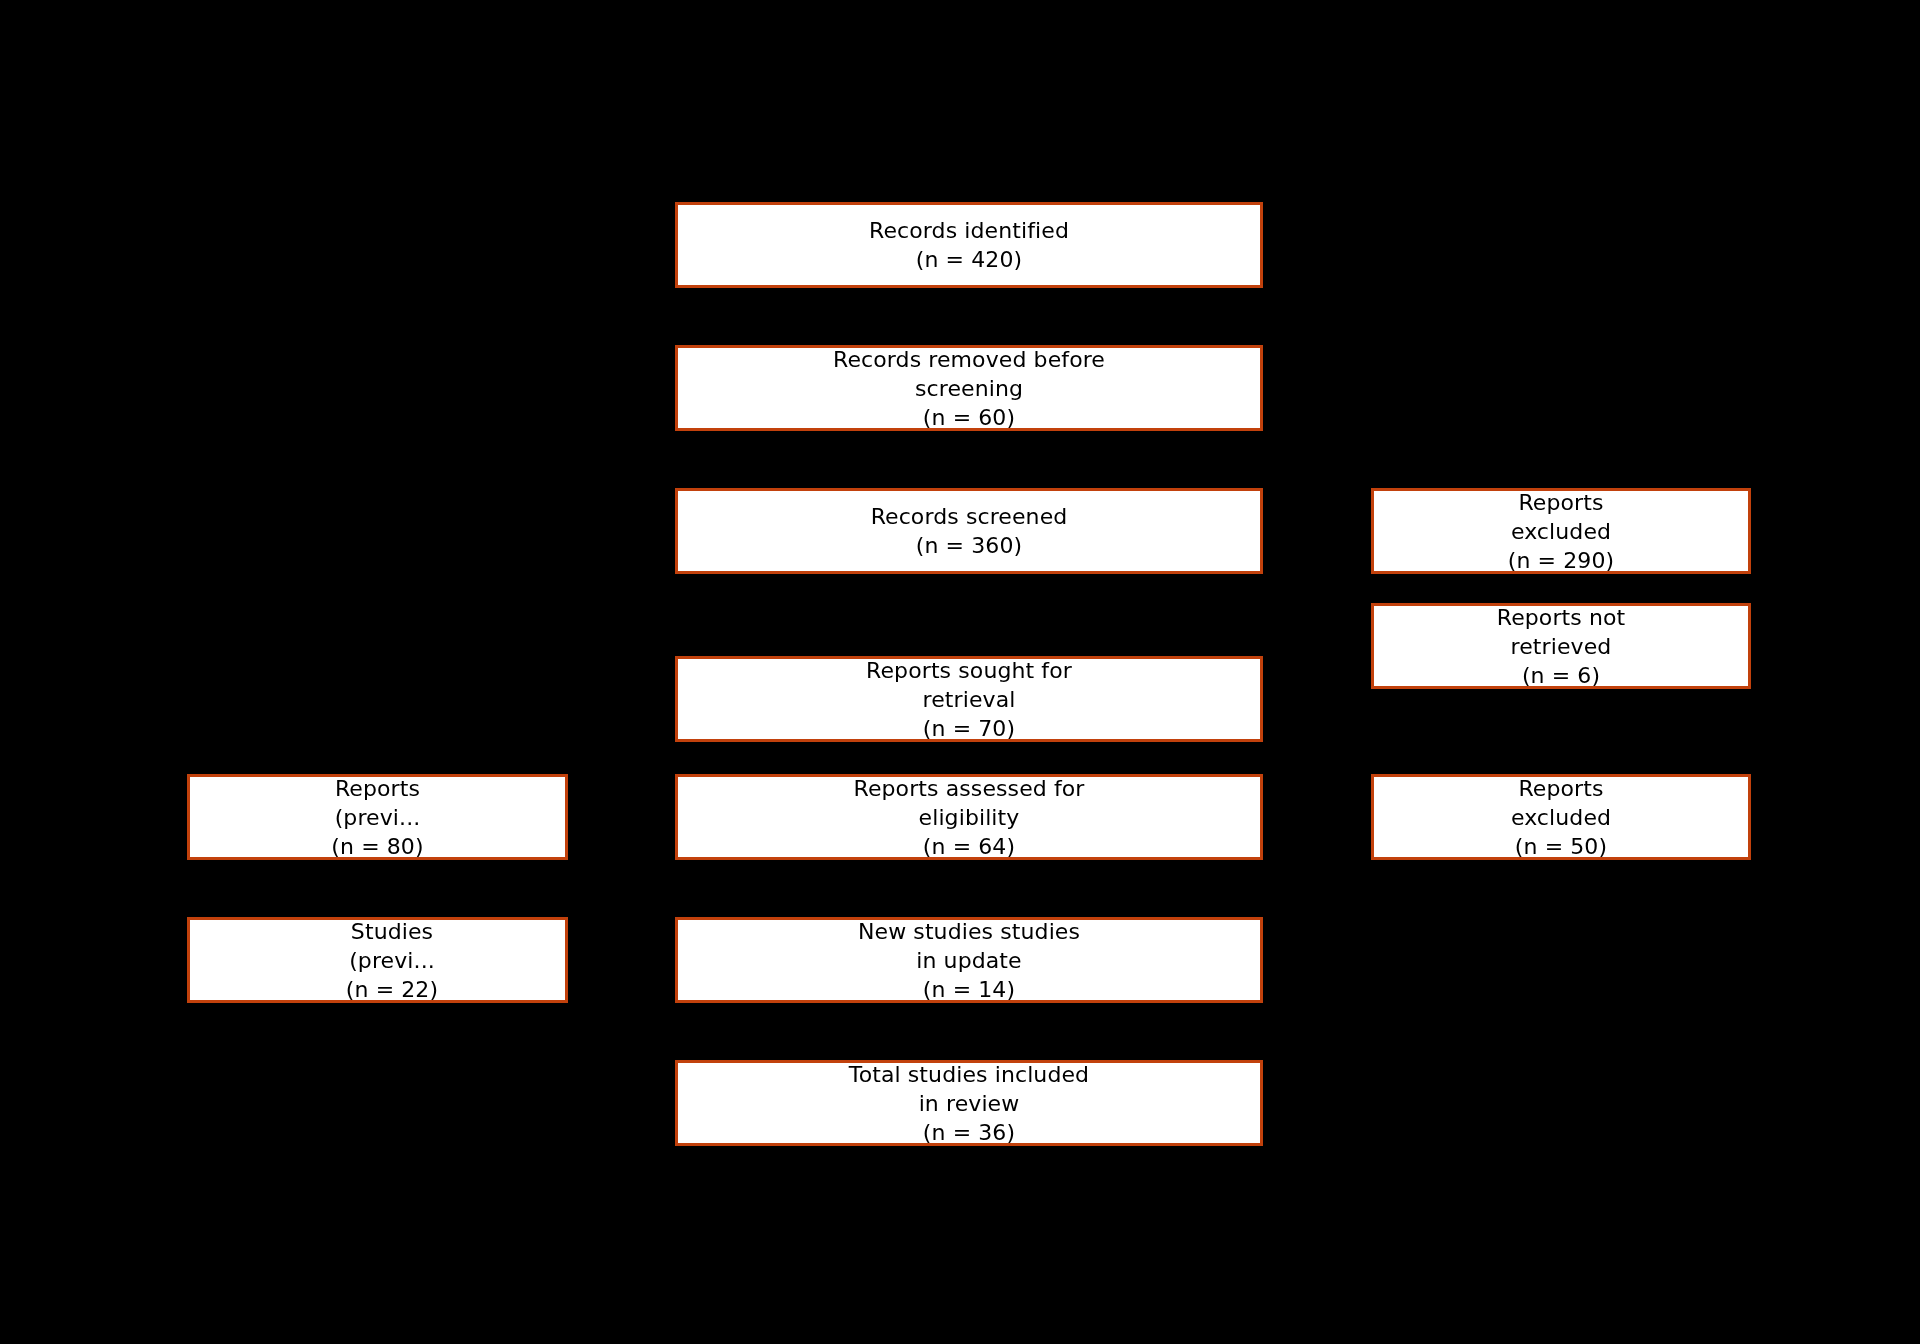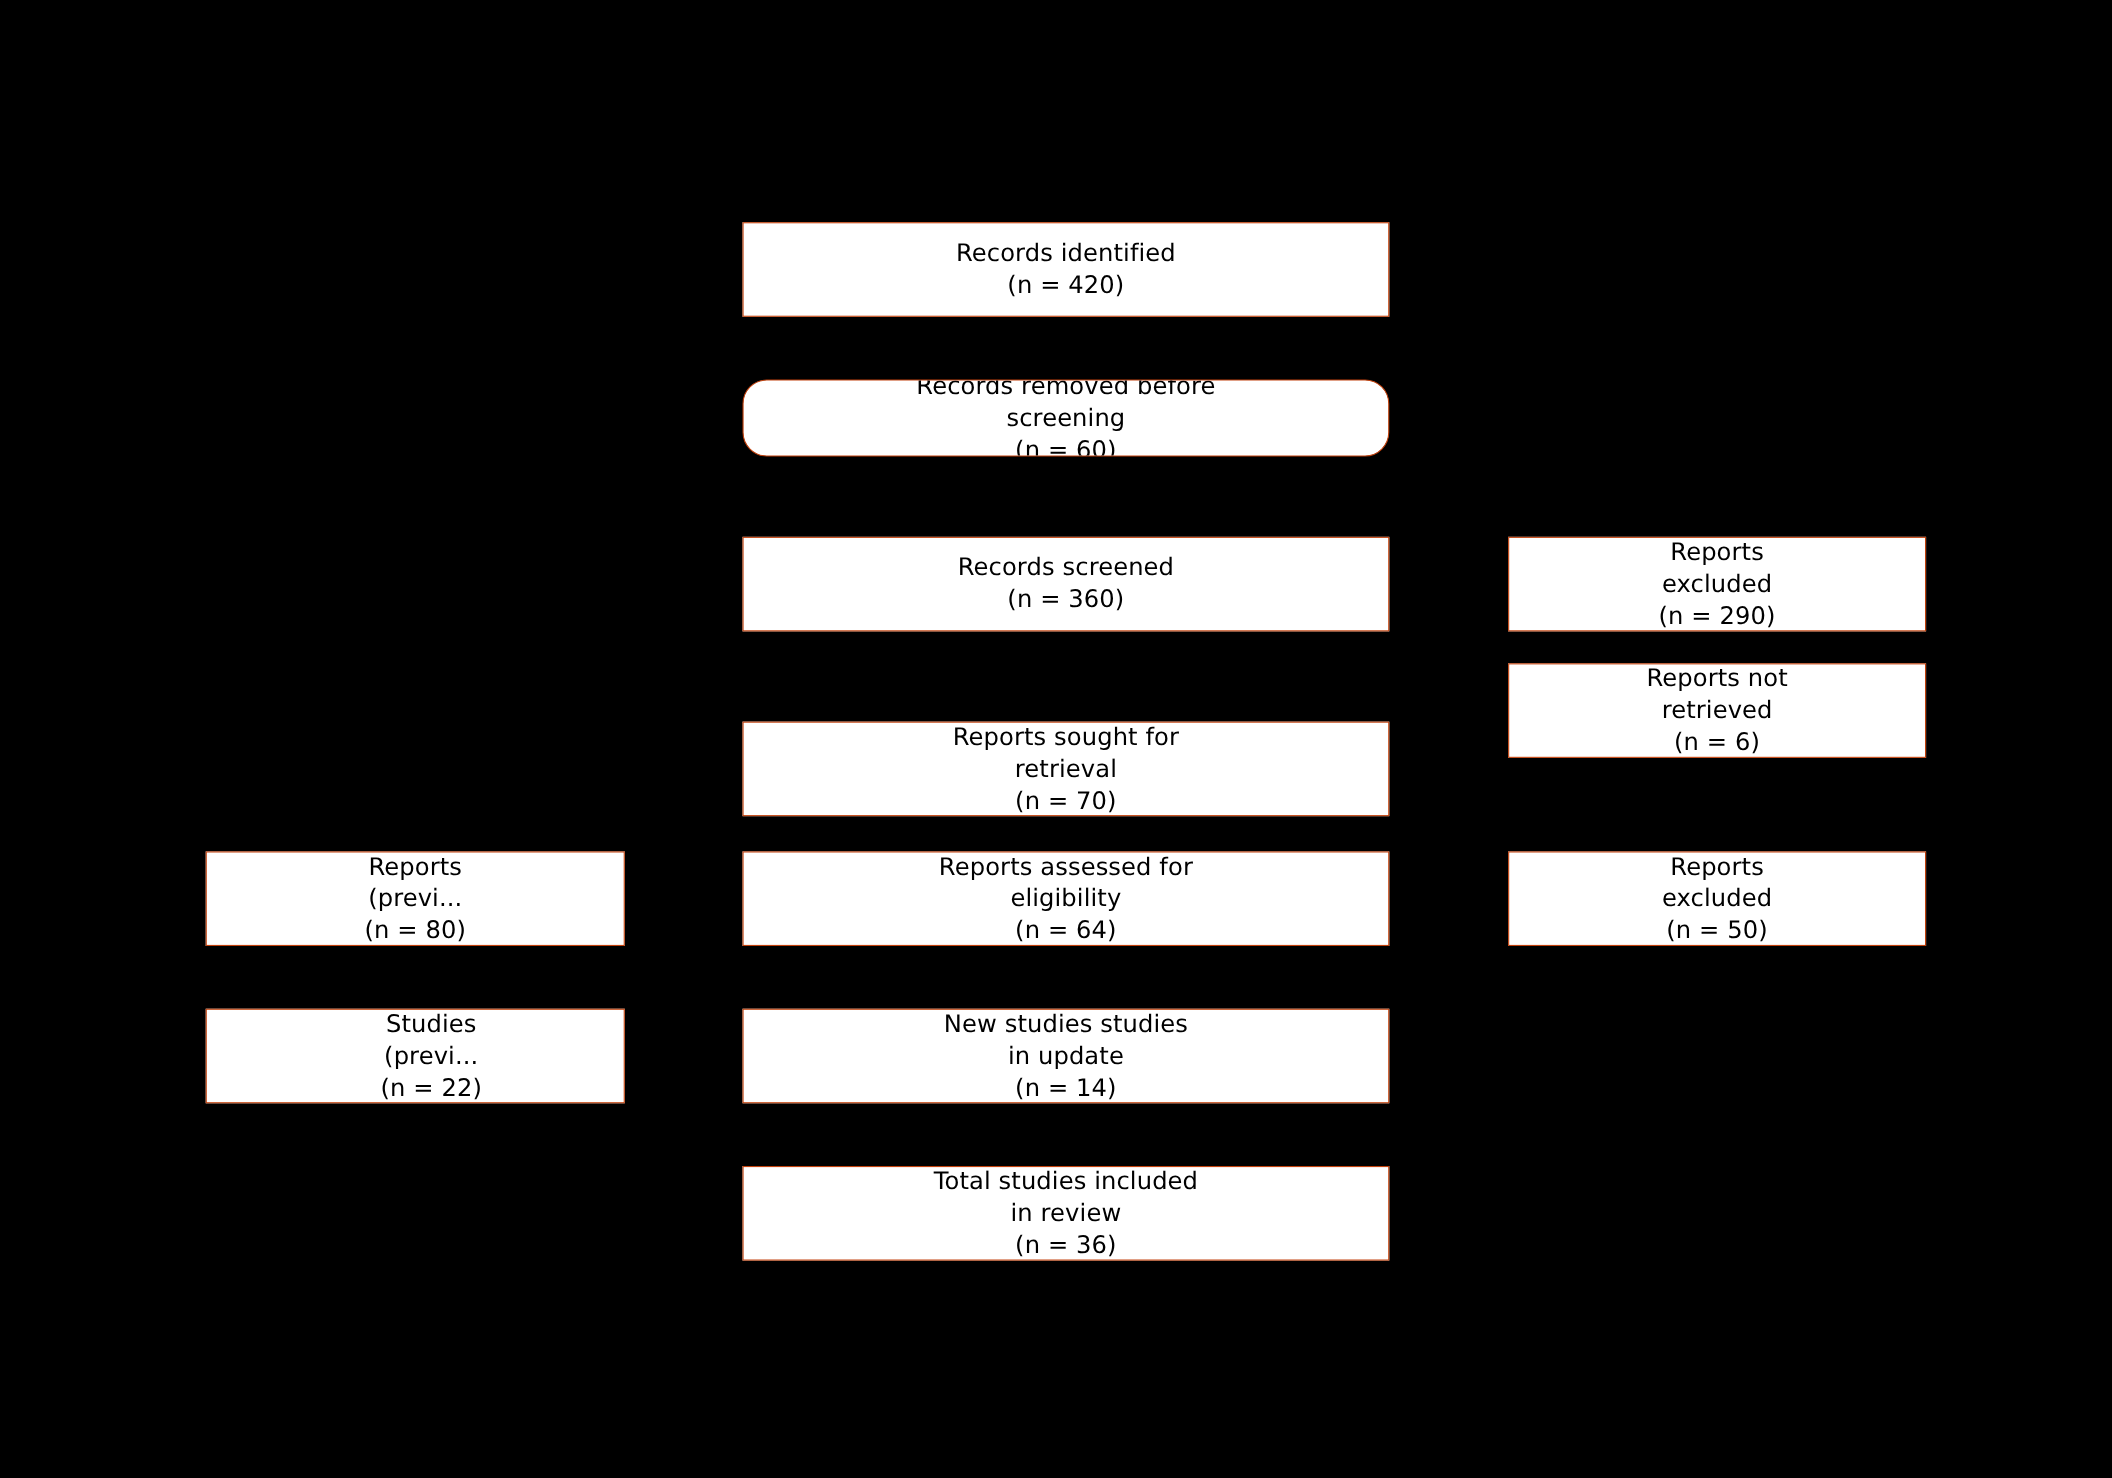--- a/index.html
+++ b/index.html
@@ -13,21 +13,21 @@
     width: 1920px;
     height: 1344px;
     background: #000000;
     overflow: hidden;
     font-family: "DejaVu Sans", "Liberation Sans", sans-serif;
   }
   .node {
     position: absolute;
     box-sizing: border-box;
     background: #ffffff;
-    border: 1px solid #c2410c;
+    border: 3px solid #c2410c;
     display: flex;
     flex-direction: column;
     align-items: center;
     justify-content: center;
     color: #000000;
     font-size: 22px;
     line-height: 29px;
     text-align: center;
     letter-spacing: 0.1px;
     white-space: nowrap;
@@ -40,21 +40,21 @@
 </head>
 <body>
 
 <div id="canvas">
 
   <div class="node" style="left:675px; top:202px; width:588px; height:86px;">
     <span class="line">Records identified</span>
     <span class="line">(n = 420)</span>
   </div>
 
-  <div class="node" style="left:675px; top:345px; width:588px; height:70px;border-radius:22px;">
+  <div class="node" style="left:675px; top:345px; width:588px; height:86px;">
     <span class="line">Records removed before</span>
     <span class="line">screening</span>
     <span class="line">(n = 60)</span>
   </div>
 
   <div class="node" style="left:675px; top:488px; width:588px; height:86px;">
     <span class="line">Records screened</span>
     <span class="line">(n = 360)</span>
   </div>
 

